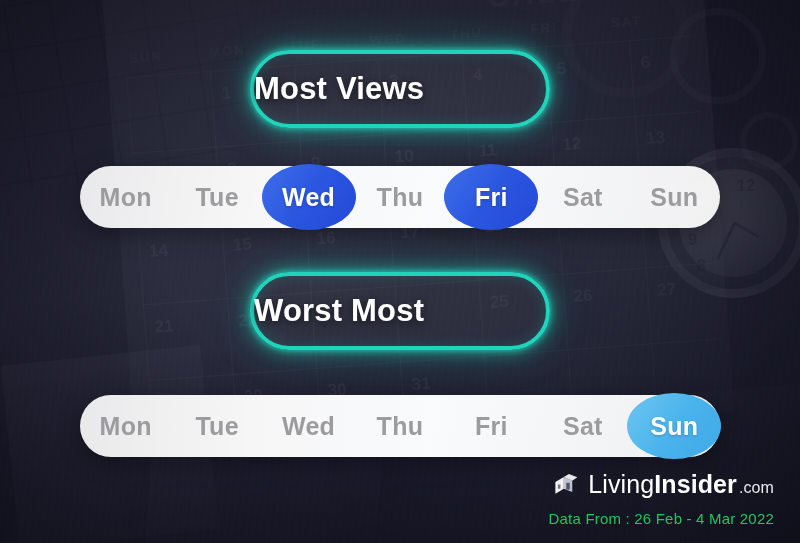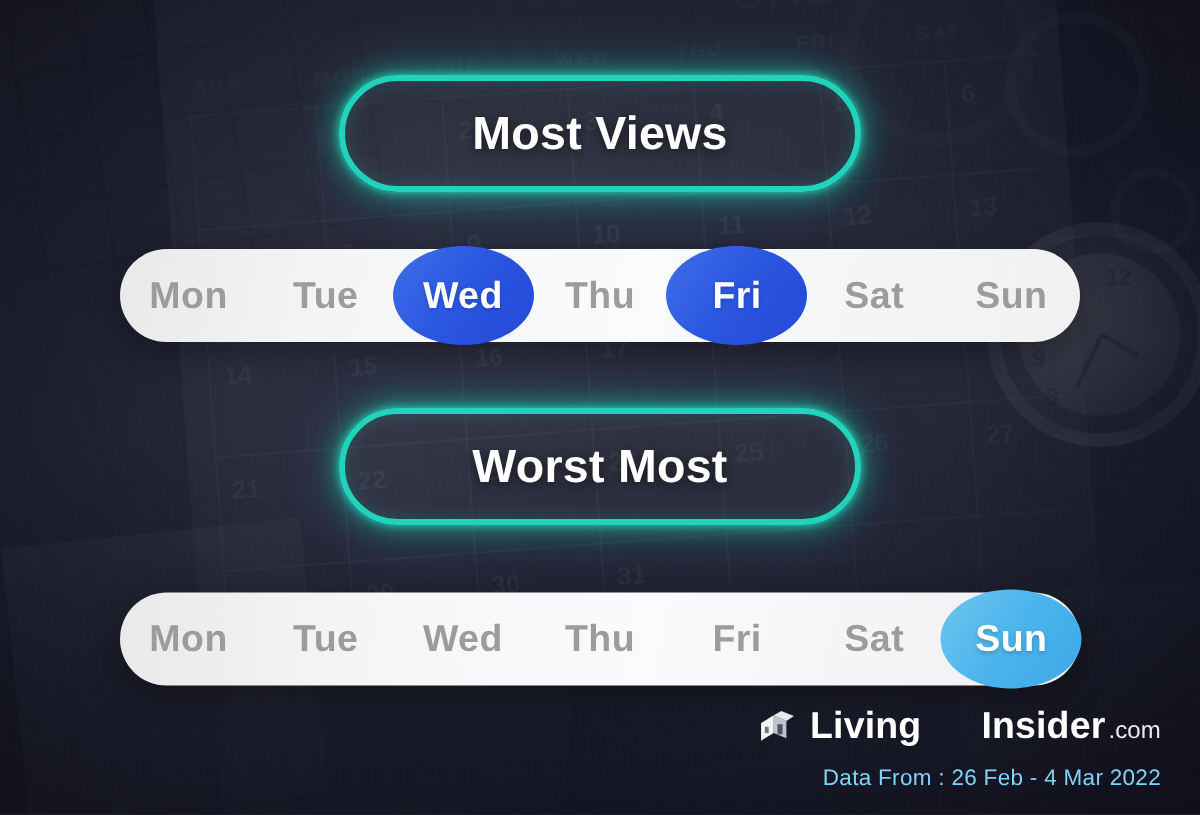--- a/index.html
+++ b/index.html
@@ -162,24 +162,24 @@
     background: radial-gradient(ellipse 78% 72% at 50% 46%, rgba(0,0,0,0) 38%, rgba(8,8,16,.62) 100%);
   }
 
   
   .fg { position: relative; z-index: 5; width: 100%; height: 100%; }
 
   
   .neon-pill {
     position: absolute;
     left: 50%; transform: translateX(-50%);
-    width: 348px; height: 78px;
+    width: 300px; height: 78px;
     border-radius: 39px;
     border: 4px solid #21d3bb;
-    display: flex; align-items: center; justify-content: center;
+    display: flex; align-items: center; justify-content: flex-start;
     background: rgba(255,255,255,0.035);
     box-shadow:
       0 0 6px rgba(33,211,187,.95),
       0 0 18px rgba(33,211,187,.60),
       0 0 38px rgba(33,211,187,.34),
       inset 0 0 14px rgba(33,211,187,.20);
   }
   .neon-pill .ttl {
     color: #ffffff;
     font-size: 31px;
@@ -239,29 +239,29 @@
   .brand {
     position: absolute;
     right: 26px; bottom: 44px;
     display: flex; align-items: center; gap: 9px;
   }
   .brand-mark { width: 27px; height: 27px; display: block; }
   .brand-text {
     font-size: 25px; color: #ffffff; letter-spacing: .1px;
     display: flex; align-items: baseline;
   }
-  .brand-living { font-weight: 700; }
-  .brand-insider { font-weight: 700; margin-left: 40px; }
+  .brand-living { font-weight: 400; }
+  .brand-insider { font-weight: 700; }
   .brand-dotcom { font-size: 16px; font-weight: 400; margin-left: 2px; color: #e9eaf2; }
 
   .data-from {
     position: absolute;
     right: 26px; bottom: 16px;
     font-size: 15px;
-    color: #7dd3fc;
+    color: #22c55e;
     letter-spacing: .2px;
   }
 </style>
 </head>
 <body>
 
 <div id="stage">
 
   <div class="bg-layer bg-base"></div>
   <div class="bg-layer bg-grain"></div>

